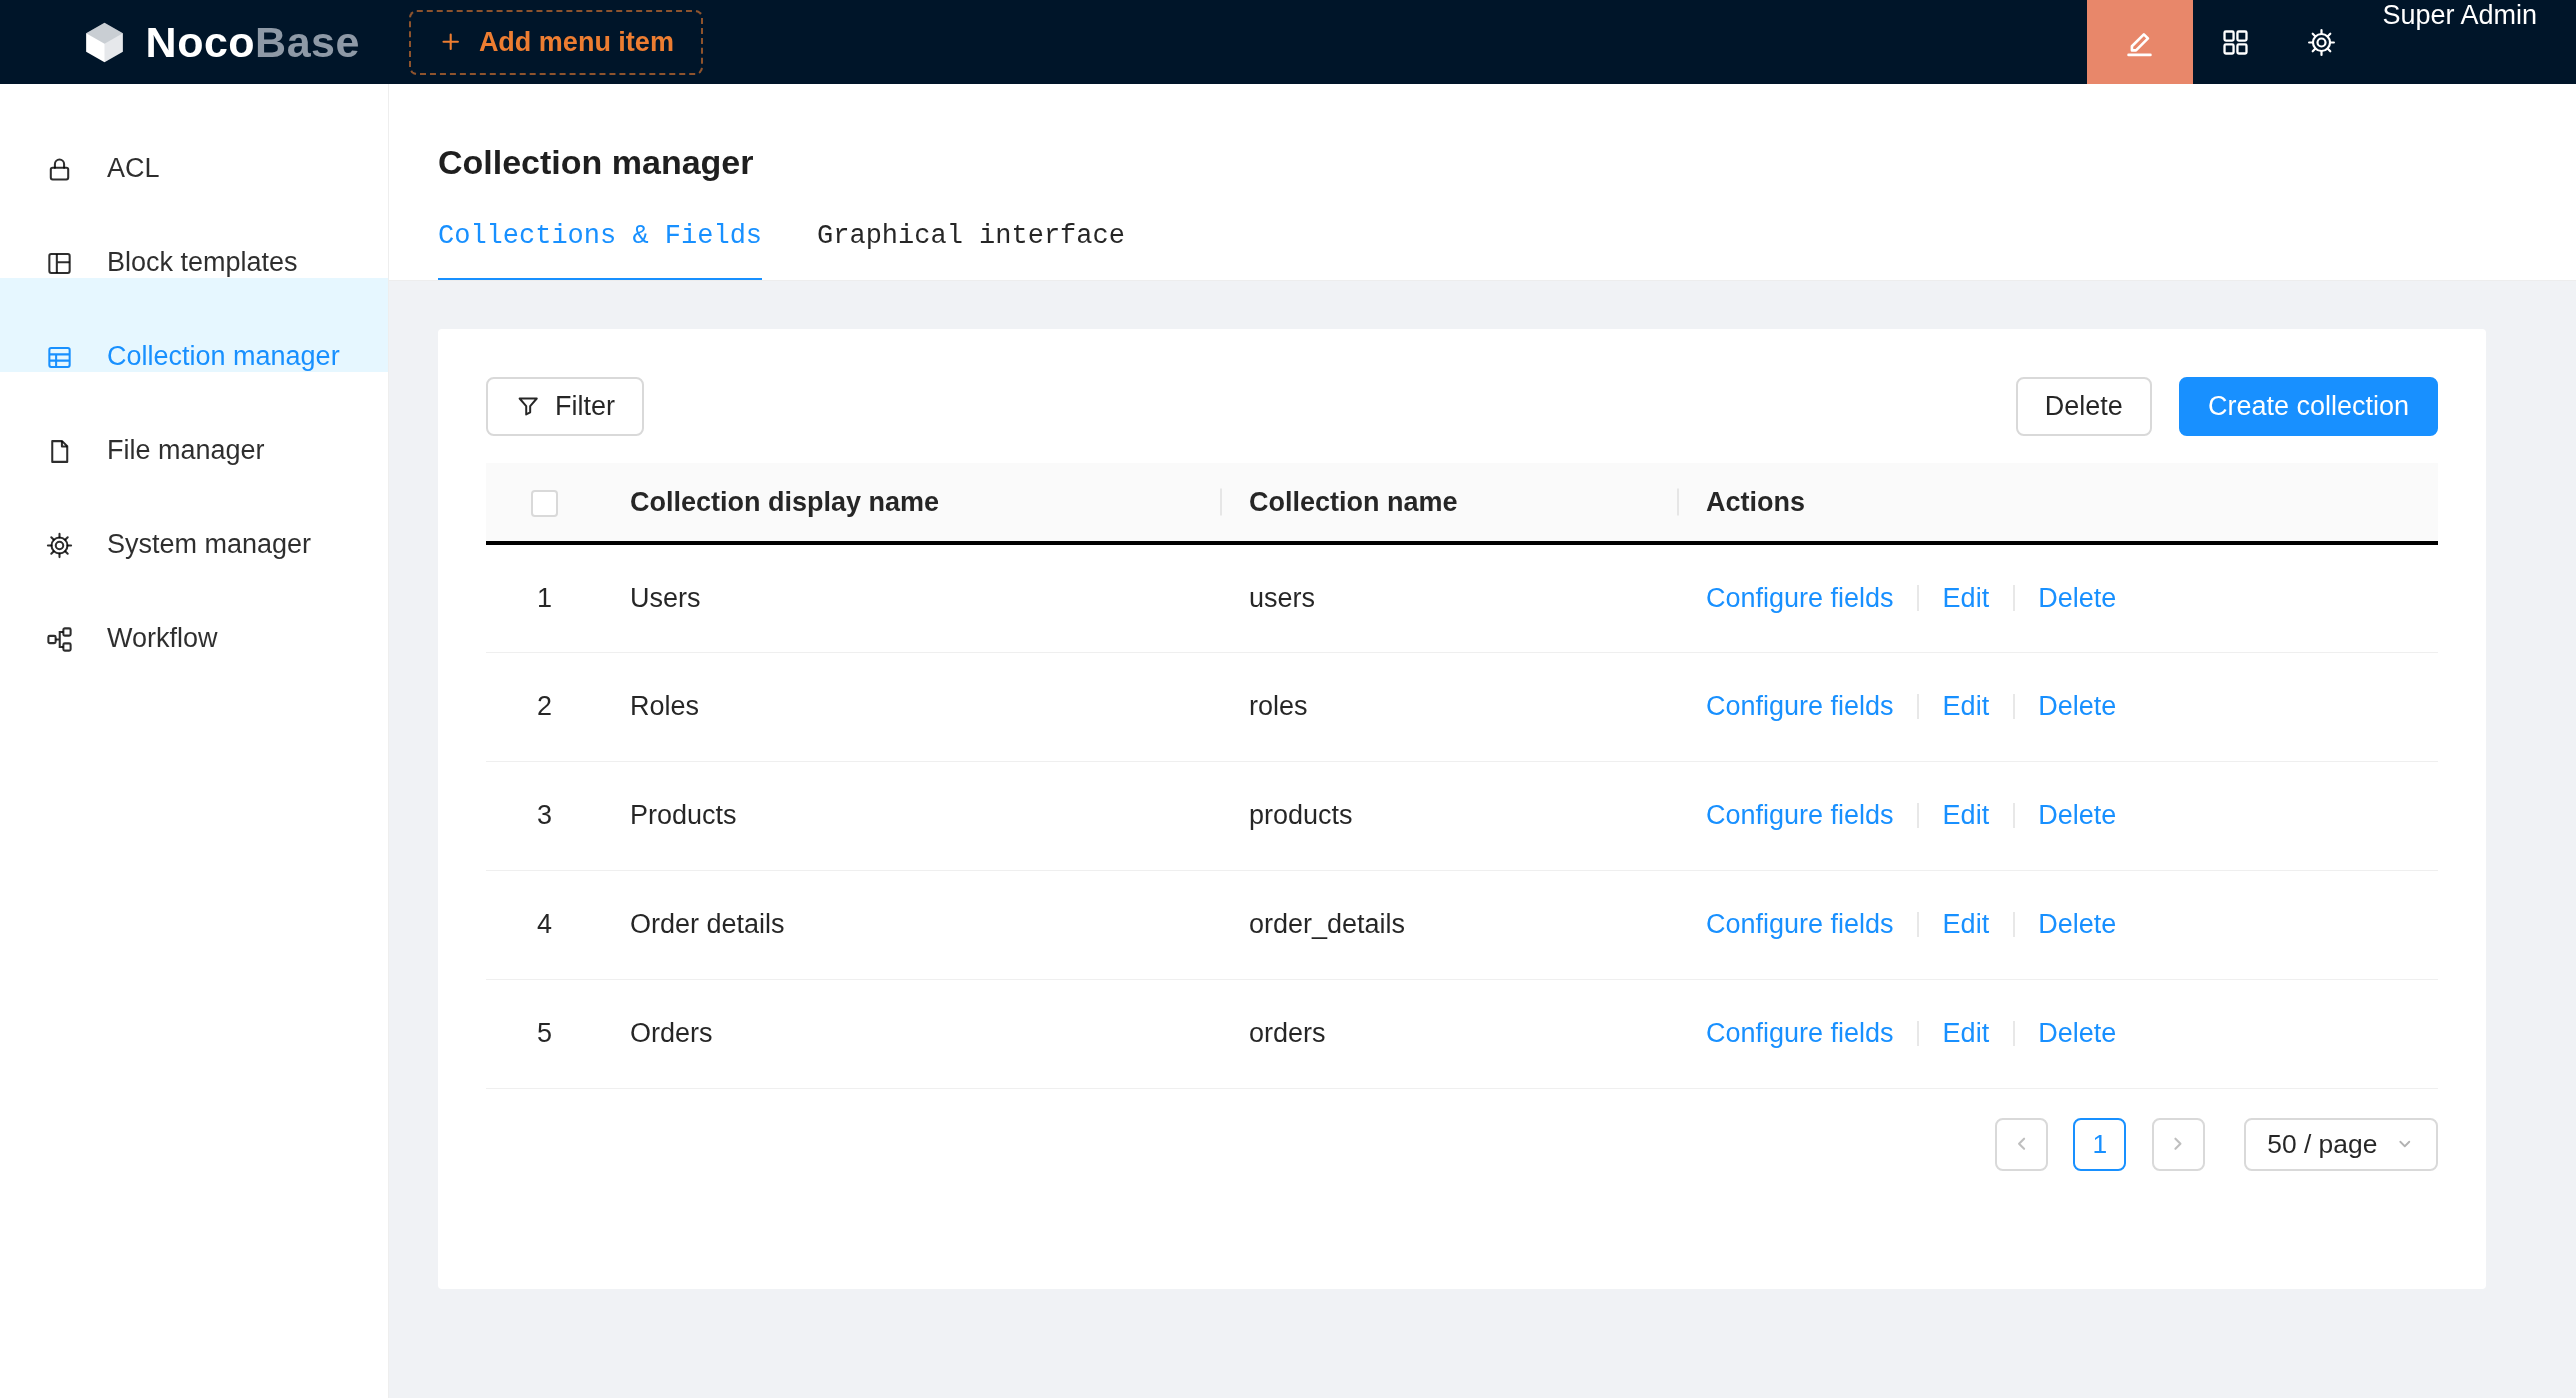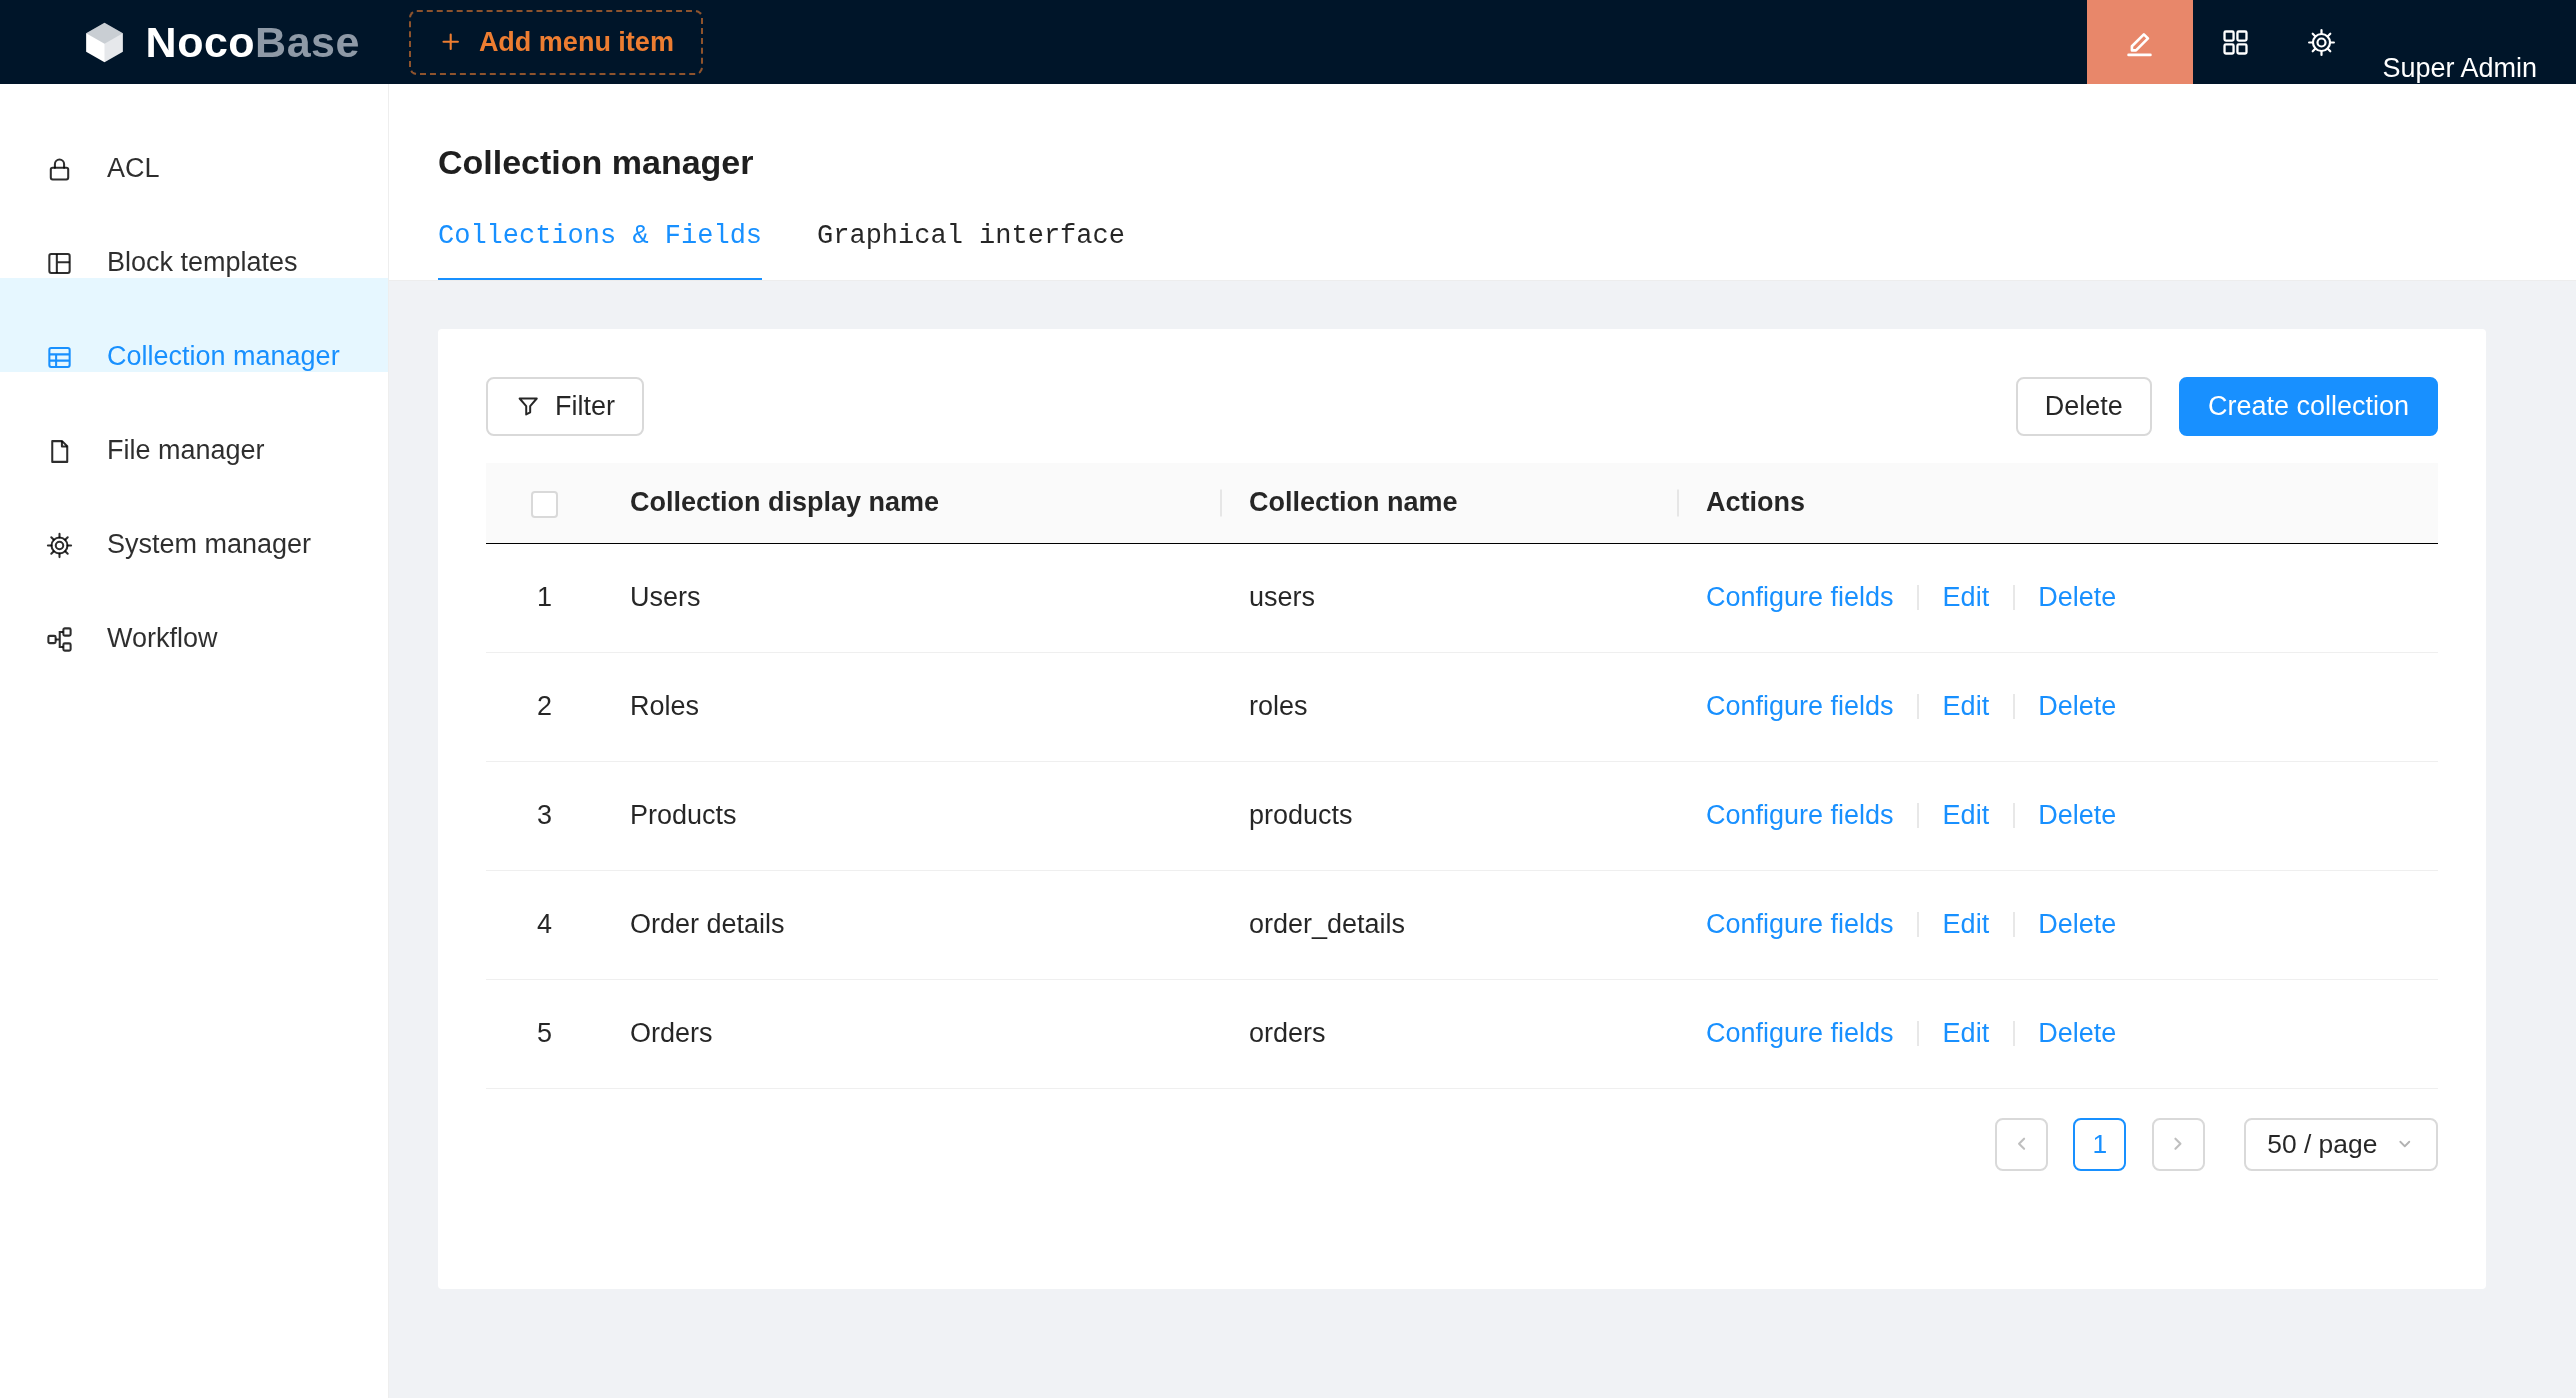--- a/index.html
+++ b/index.html
@@ -18,21 +18,21 @@
   .brand-logo { width: 47px; height: 47px; display: flex; }
   .brand-text { font-size: 43px; font-weight: bold; letter-spacing: 0.5px; white-space: nowrap; }
   .brand-noco { color: #ffffff; }
   .brand-base { color: #8e99a6; }
   .add-menu-btn {
     margin-left: 49px; height: 65px; display: inline-flex; align-items: center; gap: 15.6px;
     padding: 0 27px; background: transparent; border: 2px dashed rgba(237,125,49,0.6);
     border-radius: 7.8px; color: #ed7d31; font-size: 27px; cursor: pointer; font-weight: bold;
   }
   .add-menu-btn svg { width: 25.4px; height: 25.4px; }
-  .header-right { margin-left: auto; display: flex; align-items: flex-end; height: 100%; }
+  .header-right { margin-left: auto; display: flex; align-items: flex-start; height: 100%; }
   .icon-btn {
     height: 84px; width: 86px; display: flex; align-items: center; justify-content: center;
     background: transparent; border: none; color: #fff; cursor: pointer;
   }
   .icon-btn svg { width: 31px; height: 31px; }
   .designer-btn { width: 106px; background: #e8876a; }
   .designer-btn svg { width: 35px; height: 35px; }
   .user-name { color: #fff; font-size: 27px; margin: 0 39px 0 17.6px; cursor: pointer; white-space: nowrap; }
 
   
@@ -68,21 +68,21 @@
   }
   .btn svg { width: 26.4px; height: 26.4px; }
   .btn-primary { background: #1890ff; border-color: #1890ff; color: #fff; margin-left: 27px; }
   .spacer { flex: 1; }
 
   
   table { width: 100%; border-collapse: collapse; table-layout: fixed; }
   thead th {
     background: #fafafa; height: 80px; font-size: 27px; font-weight: bold;
     color: rgba(0,0,0,0.85); text-align: left; padding: 0 27px; position: relative;
-    border-bottom: 1px solid #000000;
+    border-bottom: 4px solid #000000;
   }
   th.sep::after {
     content: ""; position: absolute; right: 0; top: 50%; transform: translateY(-50%);
     width: 2px; height: 27px; background: rgba(0,0,0,0.08);
   }
   tbody td {
     height: 109px; font-size: 27px; color: rgba(0,0,0,0.85); padding: 0 27px;
     border-bottom: 1px solid #efefef; background: #fff;
   }
   .col-index { width: 117px; text-align: center; padding: 0; }

